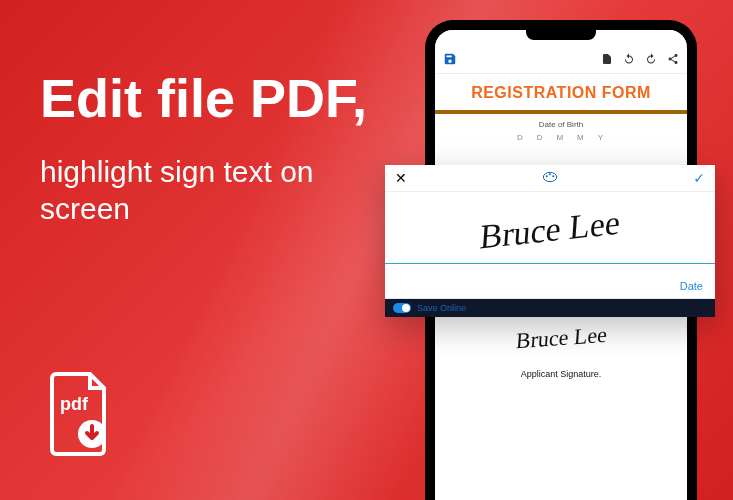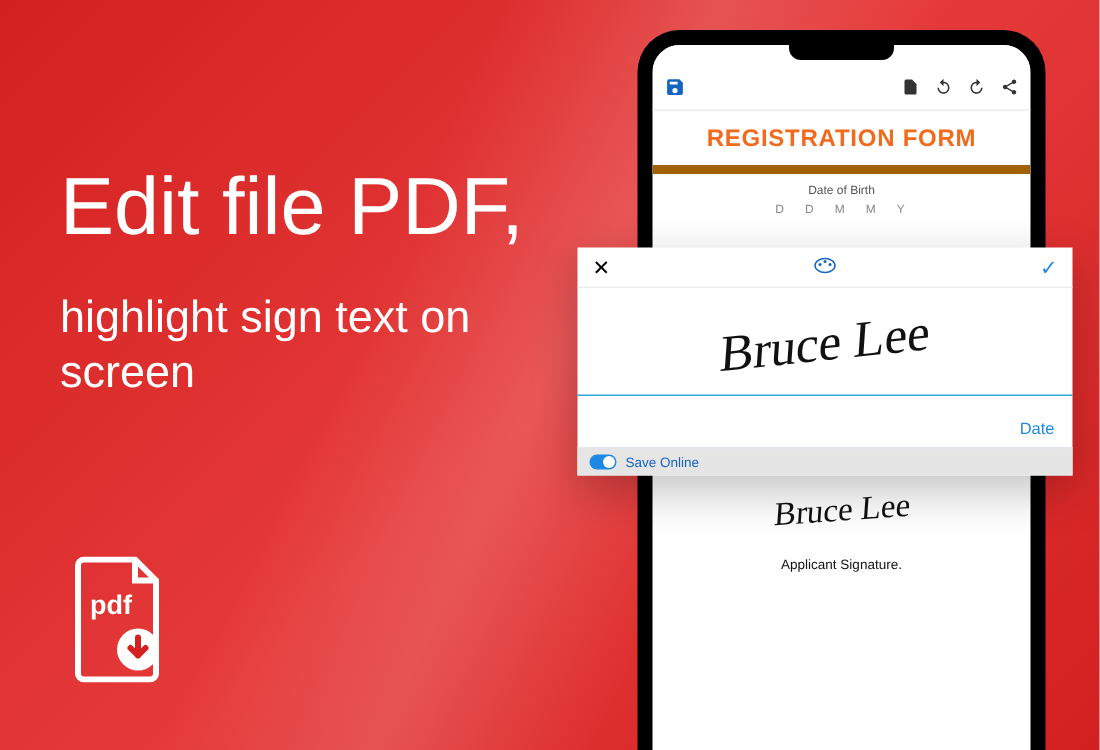--- a/index.html
+++ b/index.html
@@ -22,24 +22,23 @@
 
   .left {
     position: absolute;
     left: 40px;
     top: 70px;
     color: #fff;
     width: 340px;
   }
   .headline {
     font-size: 54px;
-    font-weight: 400;
+    font-weight: 700;
     line-height: 1.05;
     margin-bottom: 26px;
-    margin-top: 40px;
   }
   .subline {
     font-size: 30px;
     font-weight: 400;
     line-height: 1.25;
   }
 
   .pdf-icon {
     position: absolute;
     left: 44px;
@@ -91,21 +90,21 @@
 
   .form-title {
     text-align: center;
     color: #f26a1b;
     font-weight: 800;
     font-size: 16px;
     letter-spacing: 0.5px;
     padding: 10px 0 8px;
   }
   .form-row {
-    border-top: 6px solid #a16207;
+    border-top: 4px solid #a16207;
     padding: 6px 10px;
     font-size: 8px; color:#555;
   }
   .dob-label { text-align:center; display:block; margin-bottom:4px; }
   .dob-slots { display:flex; justify-content:center; gap:12px; font-size:8px; color:#888; letter-spacing:2px; }
 
   .body-text {
     padding: 6px 12px;
     font-size: 7px;
     line-height: 1.35;
@@ -147,21 +146,21 @@
   .sp-line {
     position:absolute; left:0; right:0; bottom:14px; height:1px; background:#2aa8d8;
   }
   .sp-sig {
     position:absolute; left:50%; top:44%; transform:translate(-50%,-50%) rotate(-6deg) skewX(-10deg);
     font-family:"Brush Script MT","Segoe Script",cursive;
     font-size: 34px; color:#111; white-space:nowrap;
   }
   .sp-clear { text-align:right; padding: 2px 12px 6px; color:#1e88e5; font-size:11px; }
   .sp-status {
-    background:#e5e5e5;
+    background:#0f172a;
     display:flex; align-items:center; gap:6px;
     padding: 4px 8px; font-size:9px; color:#1565c0;
     border-top:1px solid #e2e8f0;
   }
   .toggle {
     width:18px; height:10px; border-radius:10px; background:#1e88e5; position:relative; flex-shrink:0;
   }
   .toggle::after{
     content:''; position:absolute; right:1px; top:1px; width:8px; height:8px; background:#fff; border-radius:50%;
   }

